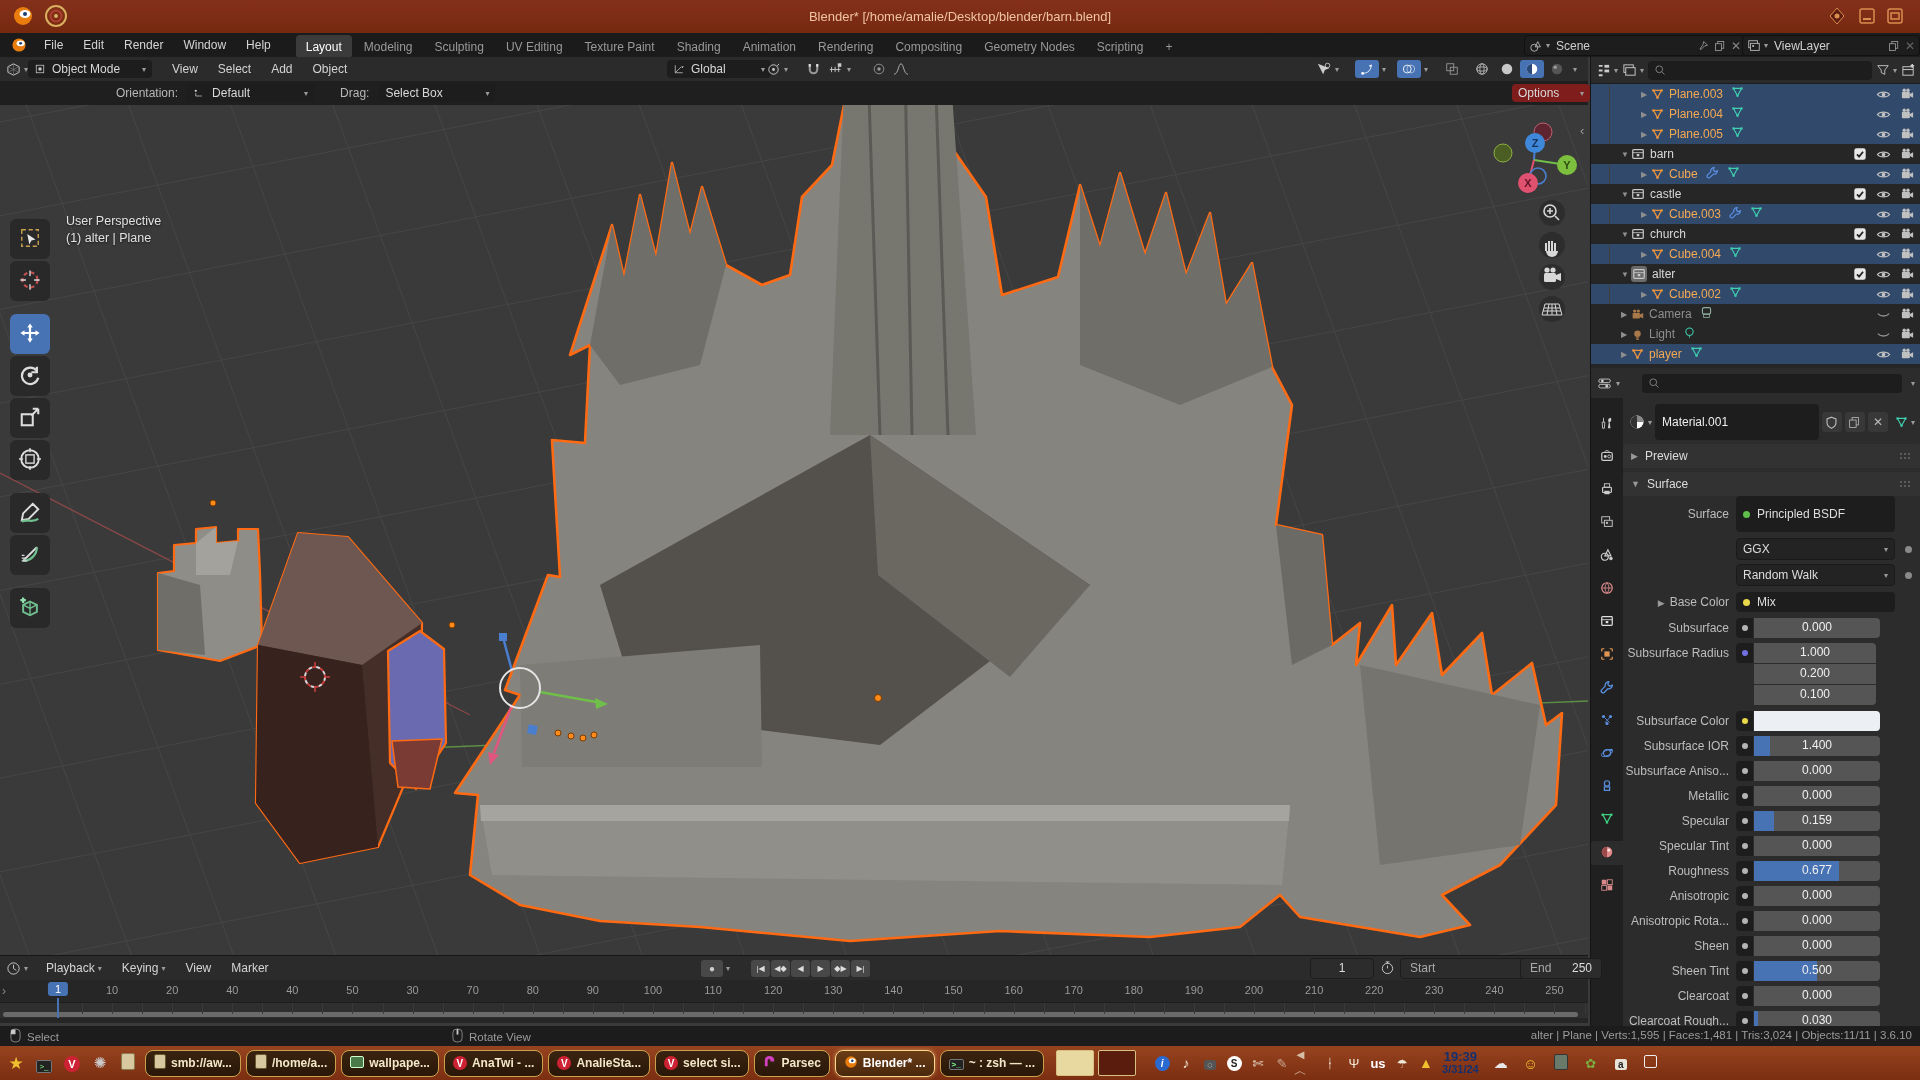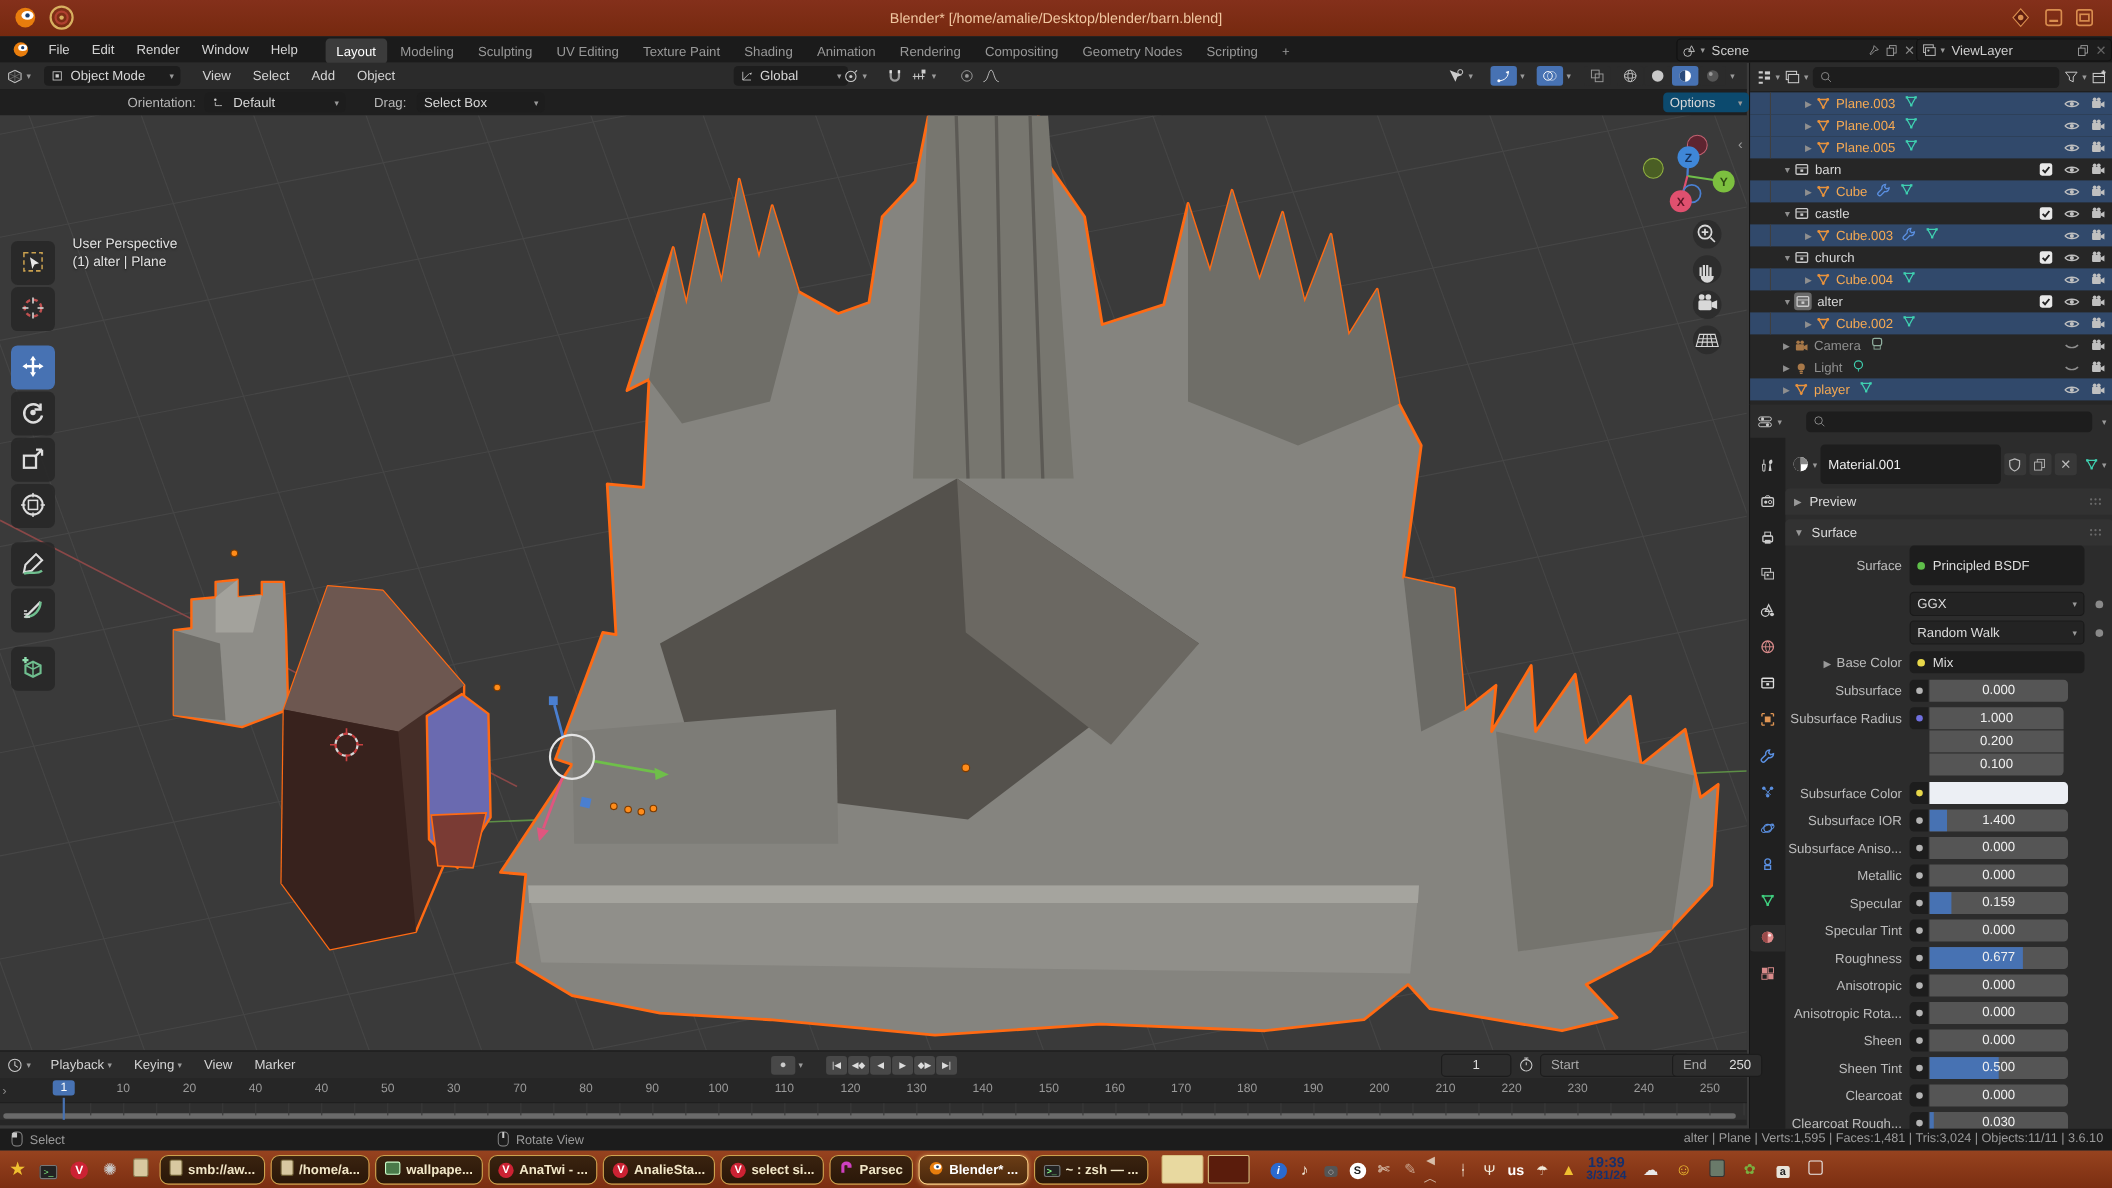--- a/index.html
+++ b/index.html
@@ -171,21 +171,21 @@
   </div>
 
   <div id="vp-header" class="abs">
     <div class="row" style="margin-left:6px">
       <svg width="15" height="15" viewBox="0 0 16 16">
           <path d="M8 2 L14 5 V11 L8 14 L2 11 V5 Z" fill="none" stroke="#ccc"></path>
           <path d="M8 2 V14 M2 5 L14 11 M14 5 L2 11" stroke="#777" stroke-width=".7"></path>
         </svg>
       <span class="chev">▾</span>
     </div>
-    <div class="hfield" style="margin-left:12px;width:112px">
+    <div class="hfield" style="margin-left:0;width:112px">
       <svg width="12" height="12" viewBox="0 0 16 16">
           <rect x="3" y="3" width="10" height="10" fill="none" stroke="#ccc"></rect>
           <rect x="6" y="6" width="4" height="4" fill="#ccc"></rect>
         </svg>
       <span style="margin-left:6px;flex:1">Object Mode</span>
         <span class="chev">▾</span>
     </div>
     <div id="vp-menus" class="row" style="margin-left:10px">
         <div class="menu-item">View</div>
         <div class="menu-item">Select</div>
@@ -302,21 +302,21 @@
           <path d="M10 12 l3 0" stroke="#ccc"></path>
         </svg>
       <span style="margin-left:8px;flex:1">Default</span>
         <span class="chev">▾</span>
     </div>
     <span style="margin-left:26px;color:#b8b8b8">Drag:</span>
     <div class="hfield" style="margin-left:10px;width:104px">
       <span style="flex:1">Select Box</span>
         <span class="chev">▾</span>
     </div>
-    <div class="hfield abs" style="left:1512px;width:66px;background:#0c4a6e">
+    <div class="hfield abs" style="left:1512px;width:66px;background:#7f1d1d">
       <span style="flex:1">Options</span>
         <span class="chev">▾</span>
     </div>
   </div>
 
   <div id="viewport" class="abs">
     <svg id="vpsvg" width="1588" height="850" viewBox="0 0 1588 850">
       <g id="gridlines">
           <line x1="-826.0400428717194" y1="-572.2032187534285" x2="1922.51607078174" y2="-1106.468405807754" stroke="#464646" stroke-width="1"></line>
           <line x1="-808.4856152970772" y1="-481.89351787624355" x2="1940.0704983563821" y2="-1016.158704930569" stroke="#464646" stroke-width="1"></line>

